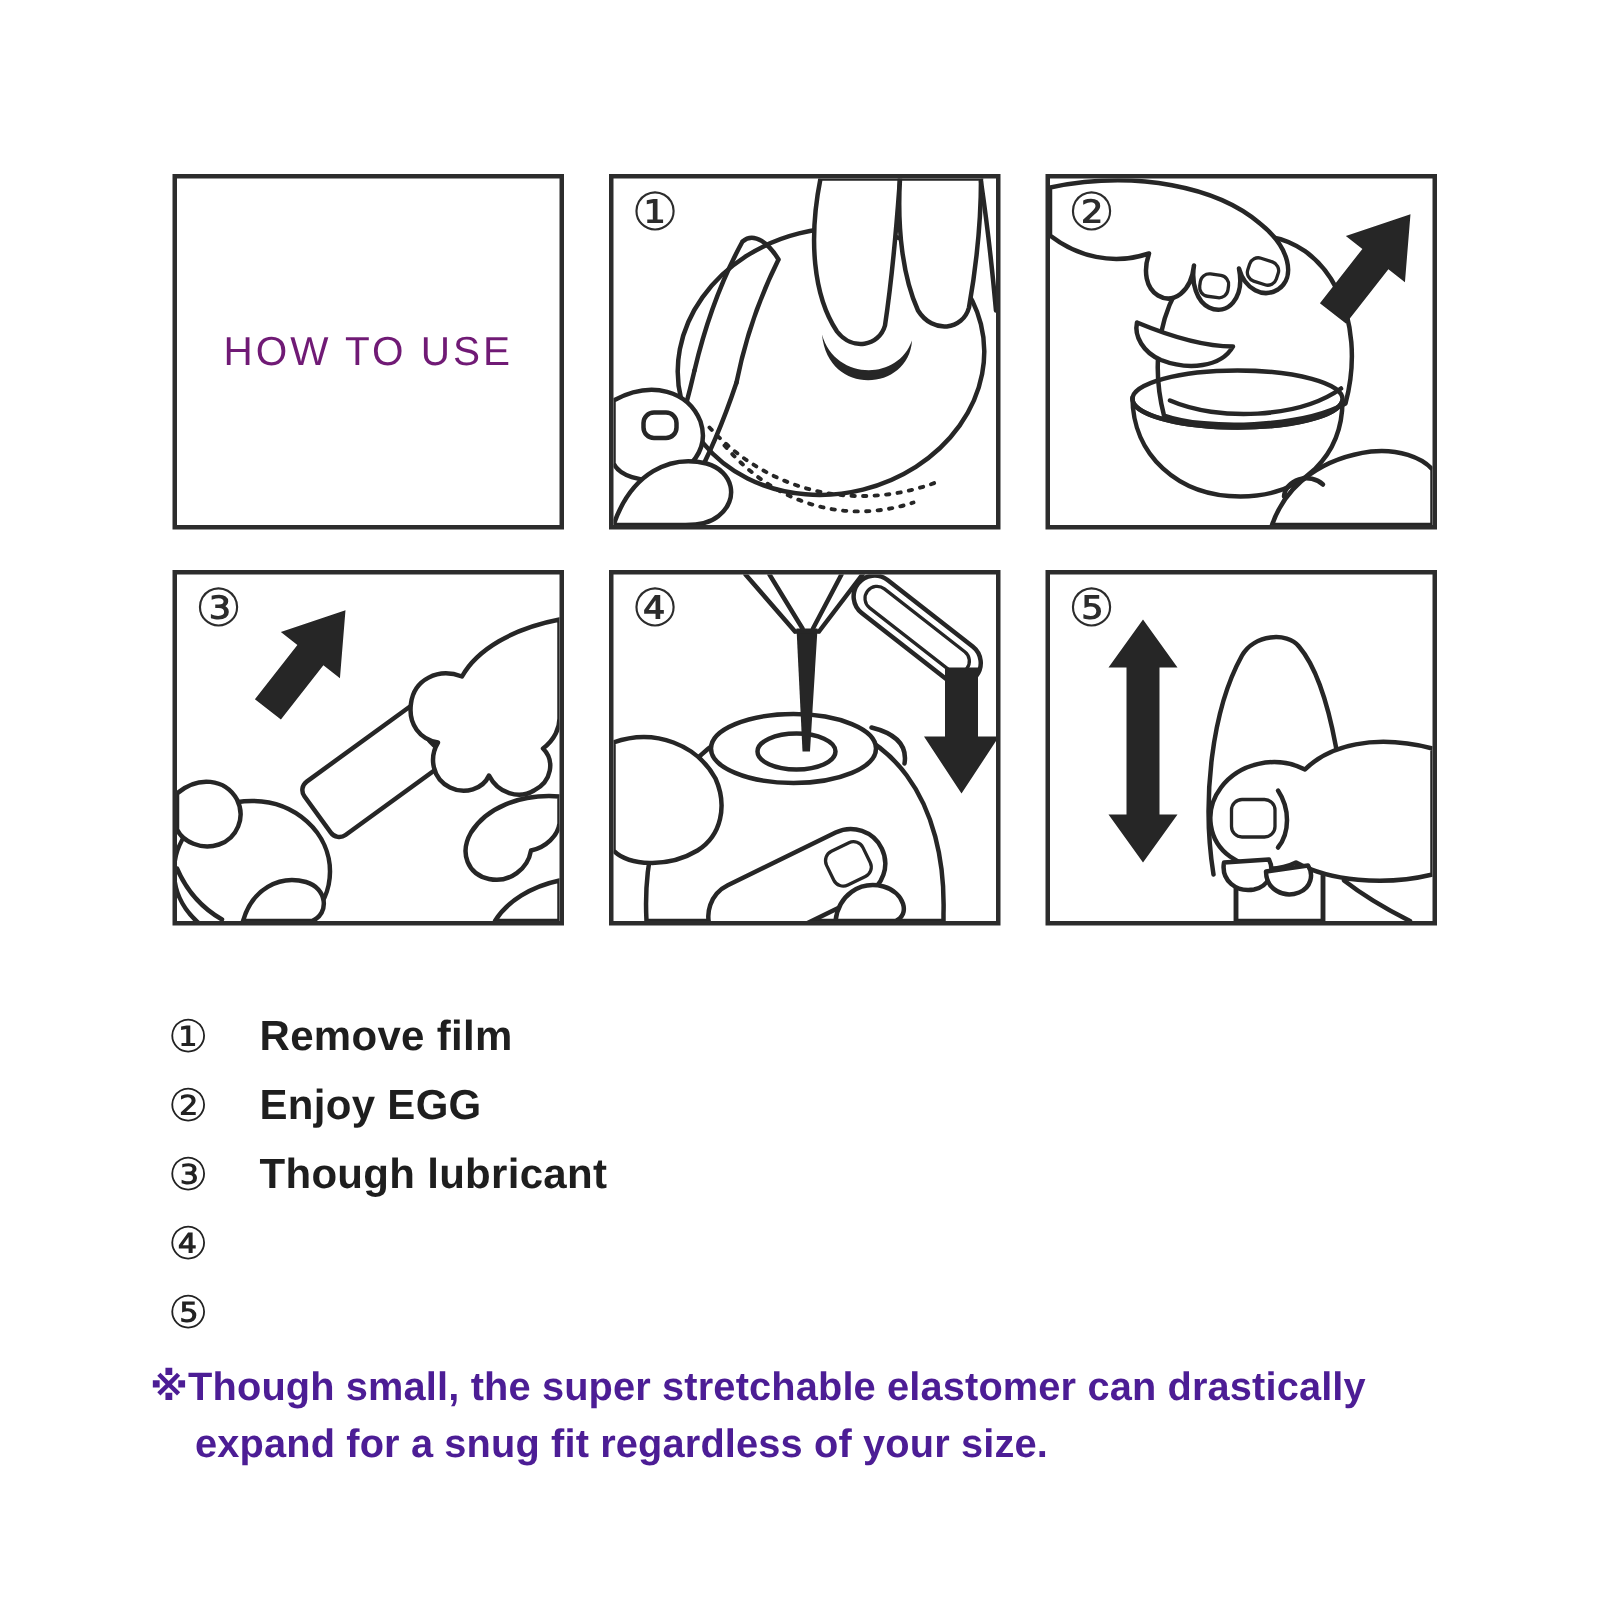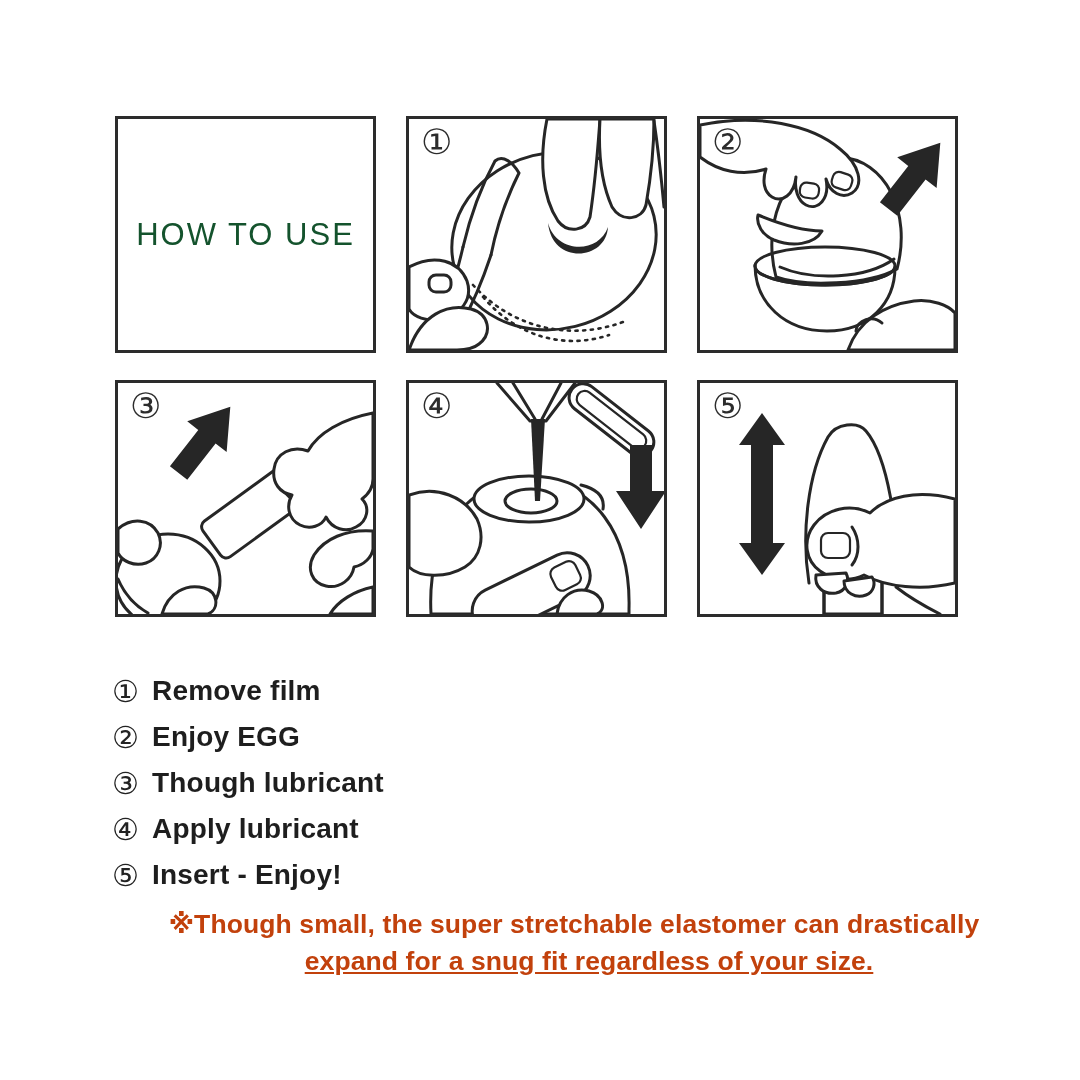--- a/index.html
+++ b/index.html
@@ -13,51 +13,51 @@
     position:absolute;width:261px;height:237px;box-sizing:border-box;
     border:3px solid #2c2c2c;background:#fff;
   }
   .p-title{left:115px;top:116px;display:flex;align-items:center;justify-content:center;}
   .p1{left:406px;top:116px;}
   .p2{left:697px;top:116px;}
   .p3{left:115px;top:380px;}
   .p4{left:406px;top:380px;}
   .p5{left:697px;top:380px;}
   .title-label{
-    font-size:31px;font-weight:400;letter-spacing:2px;color:#14532d;white-space:nowrap;
+    font-size:27px;font-weight:400;letter-spacing:2px;color:#701a75;white-space:nowrap;
   }
   .ill{position:absolute;left:0;top:0;width:255px;height:231px;display:block;}
   .ill *{stroke:#262626;stroke-width:3;fill:none;stroke-linecap:round;stroke-linejoin:round;}
   .ill .f{fill:#ffffff;}
   .ill .k{fill:#262626;stroke:none;}
   .ill .thin{stroke-width:2.2;}
   .ill .dot{stroke-dasharray:2.2 5.5;stroke-width:2.6;}
   .pnum{
     position:absolute;left:12px;top:4px;
     font-family:"DejaVu Sans","Liberation Sans",sans-serif;
     font-size:35px;font-weight:400;color:#2c2c2c;line-height:1.1;
   }
   .steps{position:absolute;left:112px;top:668px;}
   .step{display:flex;align-items:center;height:46px;}
   .step .mk{
     font-family:"DejaVu Sans","Liberation Sans",sans-serif;
     font-size:30px;font-weight:400;color:#222;width:40px;flex:0 0 40px;
   }
   .step .lb{
-    font-size:28px;font-weight:700;color:#1e1e1e;letter-spacing:0.2px;white-space:nowrap;
+    font-size:28px;font-weight:700;color:#1e1e1e;letter-spacing:0.2px;white-space:nowrap;margin-left:21px;
   }
   .note{
-    position:absolute;left:124px;top:906px;width:900px;
-    font-size:26.5px;font-weight:700;color:#c2410c;line-height:37px;letter-spacing:0.1px;text-align:center;
+    position:absolute;left:100px;top:906px;width:900px;
+    font-size:26.5px;font-weight:700;color:#4c1d95;line-height:37px;letter-spacing:0.1px;
   }
   .note .mk{
     font-family:"DejaVu Sans","Liberation Sans",sans-serif;
     font-weight:700;font-size:26px;
   }
-  .note .l2{padding-left:30px;text-decoration:underline;}
+  .note .l2{padding-left:30px;}
 </style>
 </head>
 <body>
 
 <div class="sheet">
 
   <div class="panel p-title">
     <span class="title-label">HOW TO USE</span>
   </div>
 
@@ -190,25 +190,23 @@
     <div class="step">
       <span class="mk">②</span>
       <span class="lb">Enjoy EGG</span>
     </div>
     <div class="step">
       <span class="mk">③</span>
       <span class="lb">Though lubricant</span>
     </div>
     <div class="step">
       <span class="mk">④</span>
-      <span class="lb">Apply lubricant</span>
     </div>
     <div class="step">
       <span class="mk">⑤</span>
-      <span class="lb">Insert - Enjoy!</span>
     </div>
   </div>
 
   <div class="note">
     <div><span class="mk">※</span><span>Though small, the super stretchable elastomer can drastically</span></div>
     <div class="l2">expand for a snug fit regardless of your size.</div>
   </div>
 
 </div>
 

